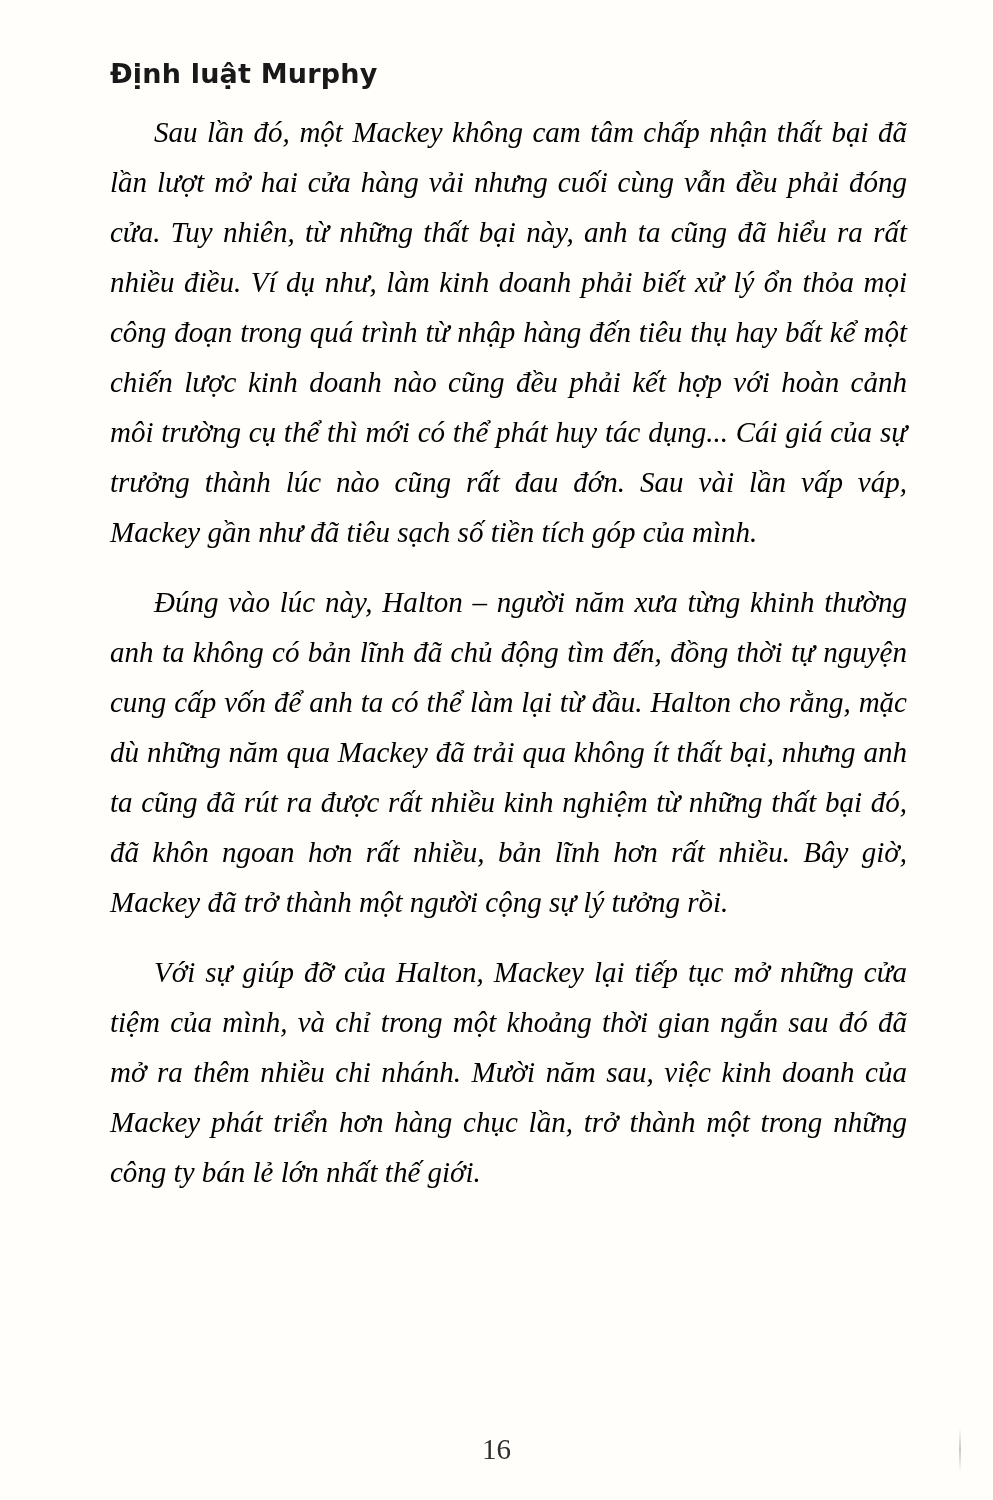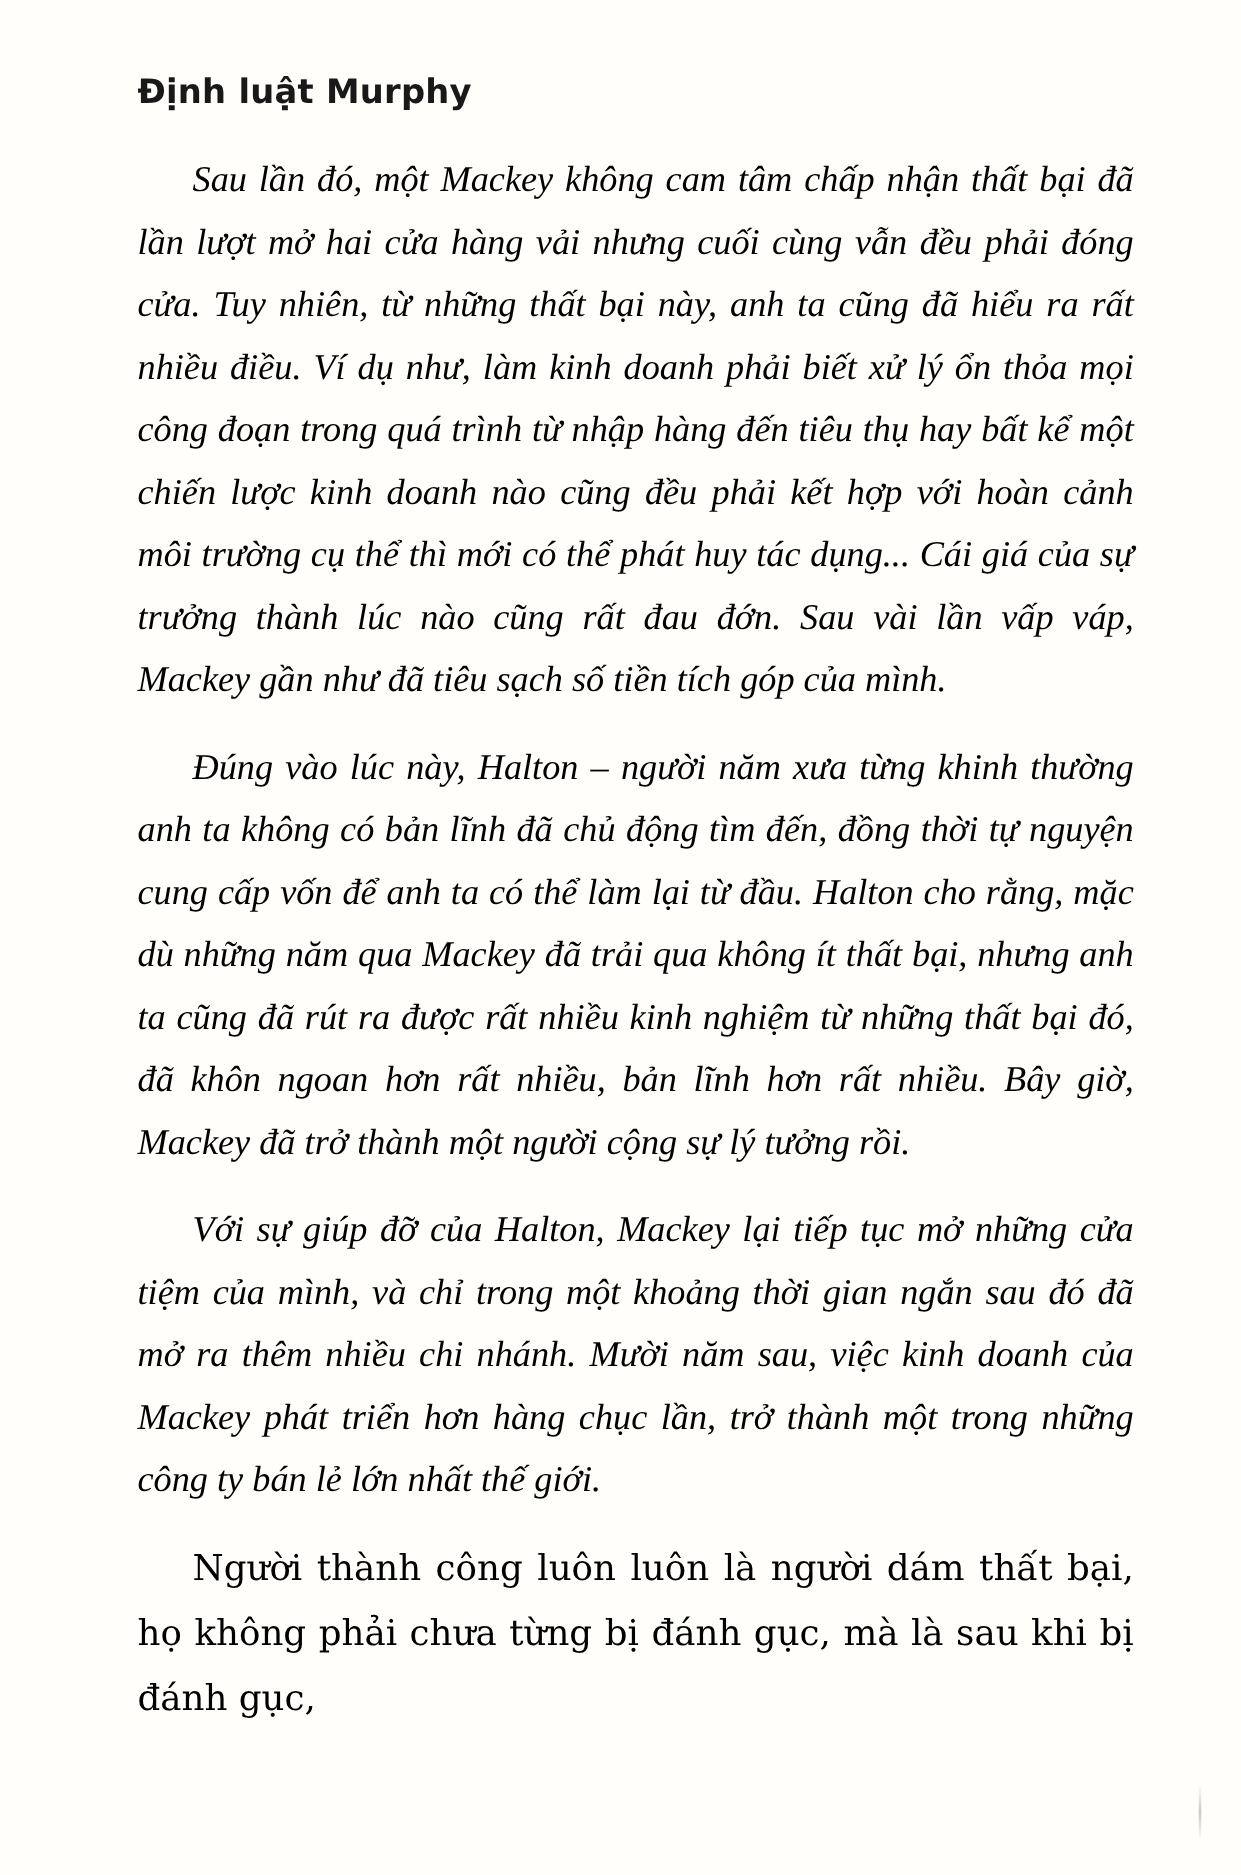--- a/index.html
+++ b/index.html
@@ -17,21 +17,21 @@
       box-sizing: border-box;
       padding: 58px 86px 0 110px;
       overflow: hidden;
     }
     .chapter-header {
       font-family: "DejaVu Sans", "Liberation Sans", sans-serif;
       font-weight: 700;
       font-size: 27px;
       letter-spacing: 0.2px;
       color: #191919;
-      margin: 0 0 30px 0;
+      margin: 0 0 18px 0;
     }
     .body-text {
       color: #1f1f1f;
     }
     .para {
       margin: 0 0 20px 0;
       text-align: justify;
       text-indent: 44px;
       font-size: 29px;
       line-height: 50px;
@@ -75,19 +75,19 @@
 
   <h1 class="chapter-header">Định luật Murphy</h1>
 
   <div class="body-text">
     <p class="para italic">Sau lần đó, một Mackey không cam tâm chấp nhận thất bại đã lần lượt mở hai cửa hàng vải nhưng cuối cùng vẫn đều phải đóng cửa. Tuy nhiên, từ những thất bại này, anh ta cũng đã hiểu ra rất nhiều điều. Ví dụ như, làm kinh doanh phải biết xử lý ổn thỏa mọi công đoạn trong quá trình từ nhập hàng đến tiêu thụ hay bất kể một chiến lược kinh doanh nào cũng đều phải kết hợp với hoàn cảnh môi trường cụ thể thì mới có thể phát huy tác dụng... Cái giá của sự trưởng thành lúc nào cũng rất đau đớn. Sau vài lần vấp váp, Mackey gần như đã tiêu sạch số tiền tích góp của mình.</p>
 
     <p class="para italic">Đúng vào lúc này, Halton – người năm xưa từng khinh thường anh ta không có bản lĩnh đã chủ động tìm đến, đồng thời tự nguyện cung cấp vốn để anh ta có thể làm lại từ đầu. Halton cho rằng, mặc dù những năm qua Mackey đã trải qua không ít thất bại, nhưng anh ta cũng đã rút ra được rất nhiều kinh nghiệm từ những thất bại đó, đã khôn ngoan hơn rất nhiều, bản lĩnh hơn rất nhiều. Bây giờ, Mackey đã trở thành một người cộng sự lý tưởng rồi.</p>
 
     <p class="para italic">Với sự giúp đỡ của Halton, Mackey lại tiếp tục mở những cửa tiệm của mình, và chỉ trong một khoảng thời gian ngắn sau đó đã mở ra thêm nhiều chi nhánh. Mười năm sau, việc kinh doanh của Mackey phát triển hơn hàng chục lần, trở thành một trong những công ty bán lẻ lớn nhất thế giới.</p>
 
-    <p class="para regular">Người thành công luôn luôn là người dám thất bại, họ không phải chưa từng bị đánh gục, mà là sau khi bị đánh gục,</p>
   </div>
 
+  <div class="page-number">16</div>
 
   <div class="scan-artifact"></div>
 
 </div>
 
 </body></html>

